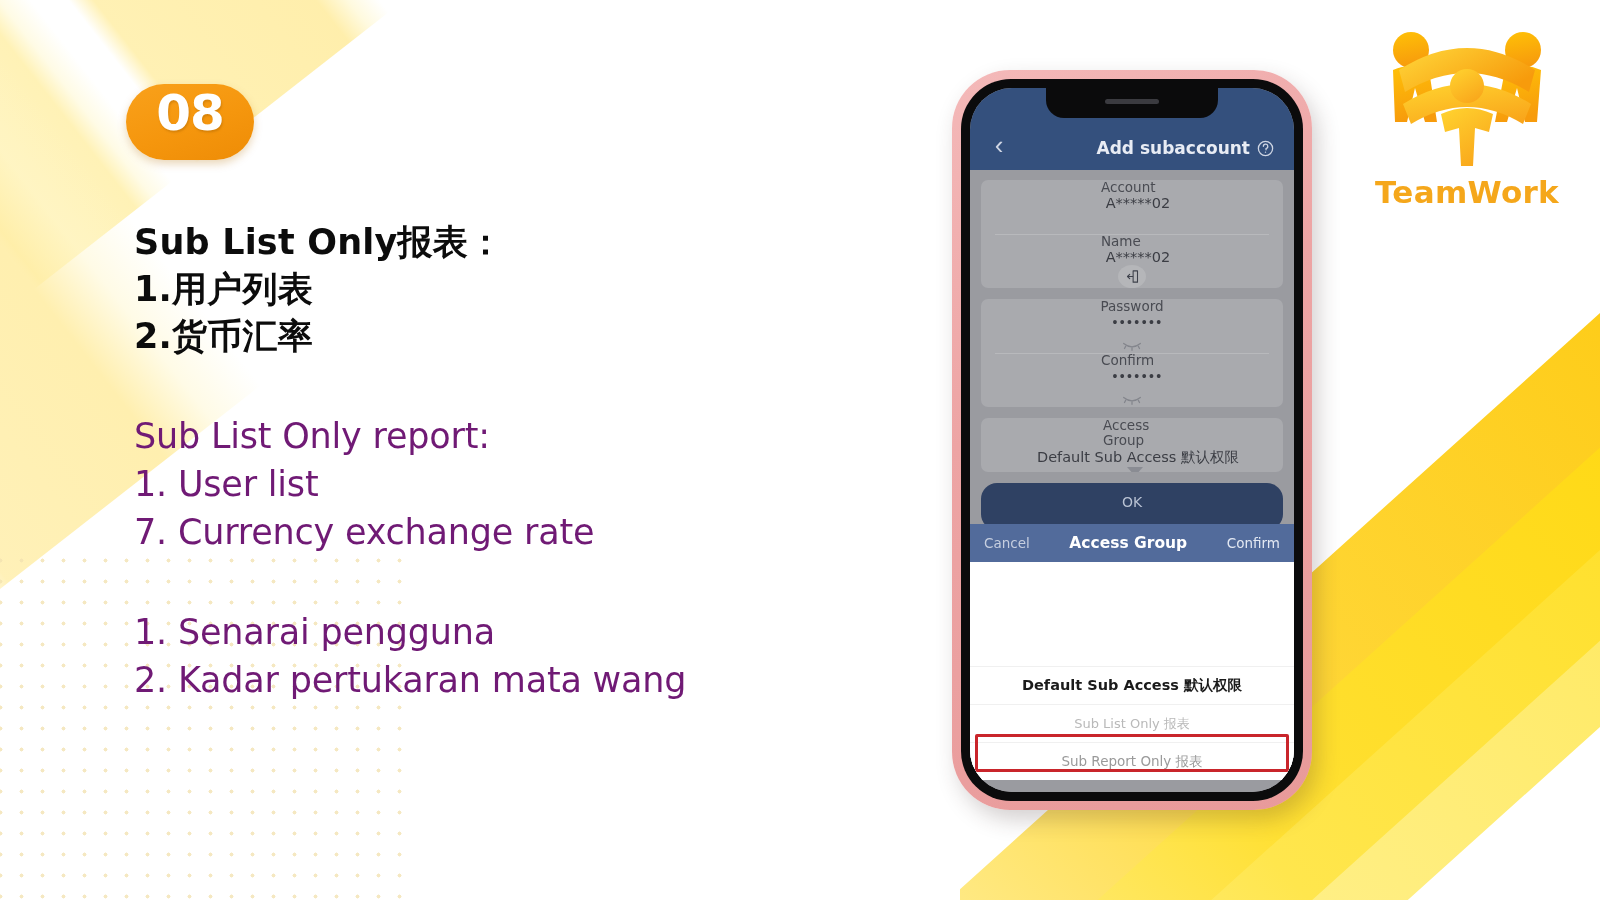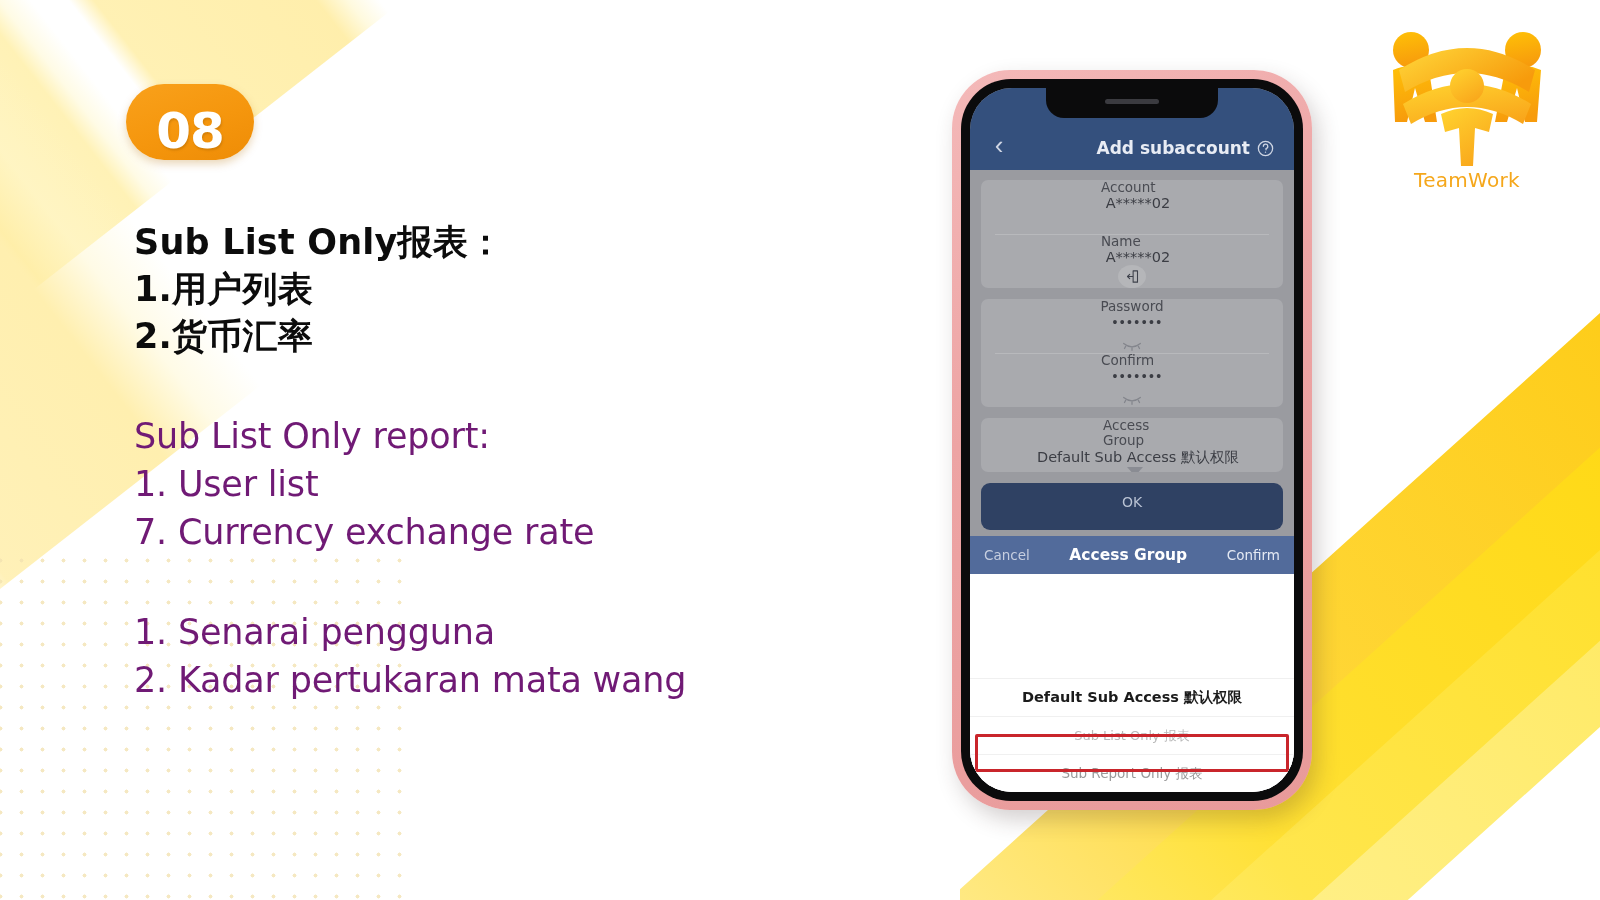--- a/index.html
+++ b/index.html
@@ -109,21 +109,21 @@
     opacity: 0.95;
   }
 
   
   #badge {
     position: absolute;
     left: 126px; top: 84px;
     width: 128px; height: 76px;
     background: linear-gradient(160deg, #f9a11b 0%, #f5960d 55%, #ee8c06 100%);
     border-radius: 38px;
-    display: flex; align-items: flex-end; justify-content: center;
+    display: flex; align-items: flex-start; justify-content: center;
     box-shadow: 0 4px 9px rgba(180,110,0,0.28);
   }
   #badge .num {
     font-family: "DejaVu Sans", sans-serif;
     font-weight: bold;
     font-size: 50px;
     color: #ffffff;
     letter-spacing: -1px;
     text-shadow: 1px 2px 2px rgba(160,95,0,0.35);
   }
@@ -158,24 +158,25 @@
   
   #logo {
     position: absolute;
     left: 1352px; top: 18px;
     width: 230px; height: 220px;
     text-align: center;
   }
   #logo .mark { width: 176px; height: 150px; margin: 0 auto; display:block; }
   #logo .wordmark {
     font-family: "DejaVu Sans", sans-serif;
-    font-weight: normal;
-    font-size: 20px;
+    font-weight: bold;
+    font-size: 31px;
     color: #f5a71b;
     letter-spacing: 0.3px;
+    margin-top: 6px;
   }
 
   
   #phone {
     position: absolute;
     left: 952px; top: 70px;
     width: 360px; height: 740px;
     background: linear-gradient(150deg,#f4b9b9 0%, #eda4a4 40%, #e89a9a 100%);
     border-radius: 58px;
     padding: 9px;
@@ -302,29 +303,29 @@
     border-right: 8px solid transparent;
     border-top: 9px solid #8a8c93;
     margin-left: 6px;
   }
   #ok-button {
     background: #2f4163;
     color: #b9c2d3;
     text-align: center;
     font-size: 14px;
     font-family: "DejaVu Sans", sans-serif;
-    border-radius: 9px;
+    border-radius: 16px;
     padding: 11px 0 20px 0;
     margin-top: 7px;
   }
 
   
   #picker {
     position: absolute;
-    left: 0; right: 0; bottom: 0;
+    left: 0; right: 0; bottom: 12px;
     background: #ffffff;
     z-index: 20;
   }
   #picker-head {
     background: #526b9b;
     display: flex; align-items: center;
     padding: 0 14px;
     height: 38px;
   }
   #picker-head .pcancel { color: #c7cfe0; font-size: 13.5px; font-family:"DejaVu Sans",sans-serif; }

